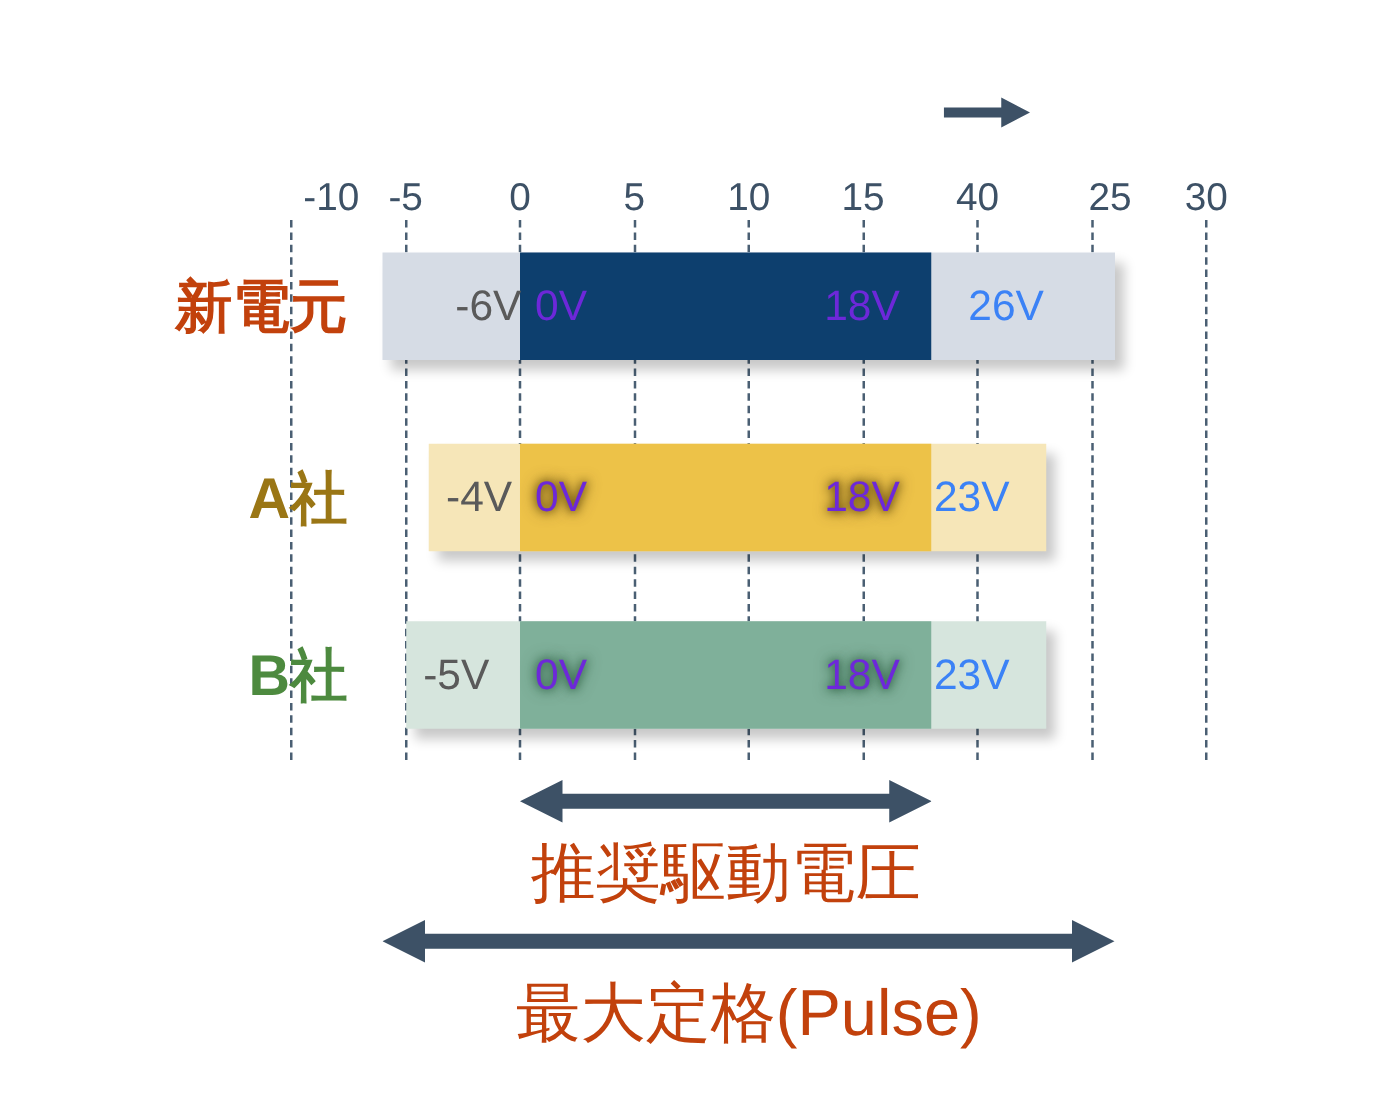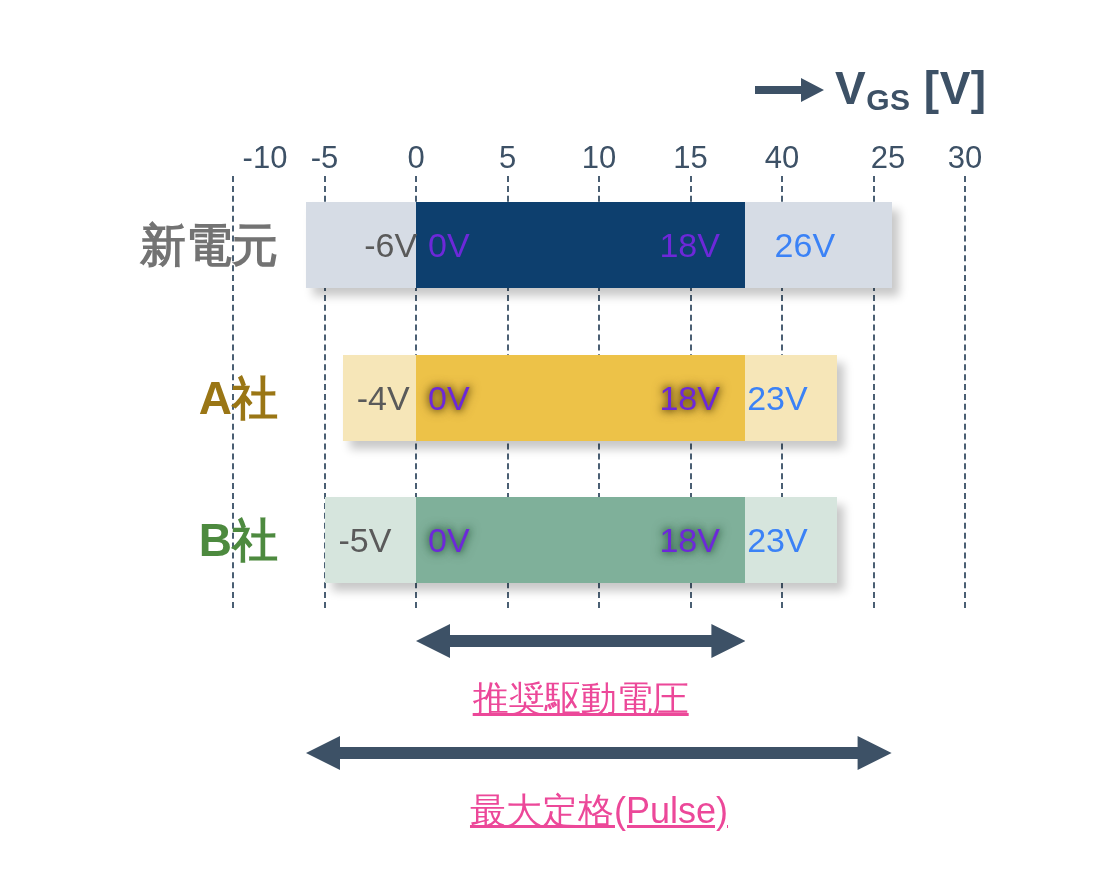--- a/index.html
+++ b/index.html
@@ -54,34 +54,33 @@
   .val-outer-right{color:#3b82f6;}
   .val-inner-white{color:#6d28d9;}
 
   .glow-dark{text-shadow:0 0 7px rgba(70,50,0,.95),0 0 12px rgba(70,50,0,.8);}
   .glow-green{text-shadow:0 0 7px rgba(35,85,55,.95),0 0 12px rgba(35,85,55,.8);}
 
   
   .ann-arrow{position:absolute;height:38px;}
   .ann-caption{
     position:absolute;transform:translateX(-50%);
-    color:#ec4899;font-size:36px;line-height:50px;white-space:nowrap;text-decoration:underline;
+    color:#c2410c;font-size:52px;line-height:50px;white-space:nowrap;
   }
 </style>
 </head>
 <body>
 
 <div id="stage">
 
   <div class="head-arrow">
     <svg width="70" height="28" viewBox="0 0 70 28">
       <path d="M0 10 L46 10 L46 2 L69 14 L46 26 L46 18 L0 18 Z" fill="#3d5166"></path>
     </svg>
   </div>
-  <div class="axis-title"><span>V</span><span class="sub">GS</span><span> [V]</span></div>
 
   <div id="ticks">
       <div class="tick-label" style="left: 233px; margin-left: 32px;">-10</div>
       <div class="tick-label" style="left: 324.5px;">-5</div>
       <div class="tick-label" style="left: 416px;">0</div>
       <div class="tick-label" style="left: 507.5px;">5</div>
       <div class="tick-label" style="left: 599px;">10</div>
       <div class="tick-label" style="left: 690.5px;">15</div>
       <div class="tick-label" style="left: 782px;">40</div>
       <div class="tick-label" style="left: 888px; text-align: right;">25</div>
@@ -95,21 +94,21 @@
       <div class="grid-line" style="left: 506.5px;"></div>
       <div class="grid-line" style="left: 598px;"></div>
       <div class="grid-line" style="left: 689.5px;"></div>
       <div class="grid-line" style="left: 781px;"></div>
       <div class="grid-line" style="left: 872.5px;"></div>
       <div class="grid-line" style="left: 964px;"></div>
     </div>
 
   <div id="rows">
       <div class="row-label-box" style="top: 0px;">
-        <div class="row-label" style="top: 245px; color: #737373;">新電元</div>
+        <div class="row-label" style="top: 245px; color: #c2410c;">新電元</div>
       </div>
       <div class="bar-outer" style="left: 306.2px; width: 585.6px; top: 202px; background: rgb(214, 220, 229);"></div>
       <div class="bar-inner" style="left: 416px; width: 329.4px; top: 202px; background: rgb(13, 63, 110);"></div>
       <div class="bar-val val-outer-left" style="left: 320.2px; top: 245px; margin-left: 44px;">-6V</div>
       <div class="bar-val val-inner-white" style="left: 428px; top: 245px;">0V</div>
       <div class="bar-val val-inner-white" style="left: 659.4px; top: 245px;">18V</div>
       <div class="bar-val val-outer-right" style="left: 774.6px; top: 245px;">26V</div>
       <div class="row-label-box" style="top: 0px;">
         <div class="row-label" style="top: 398px; color: rgb(154, 118, 21);">A社</div>
       </div>

